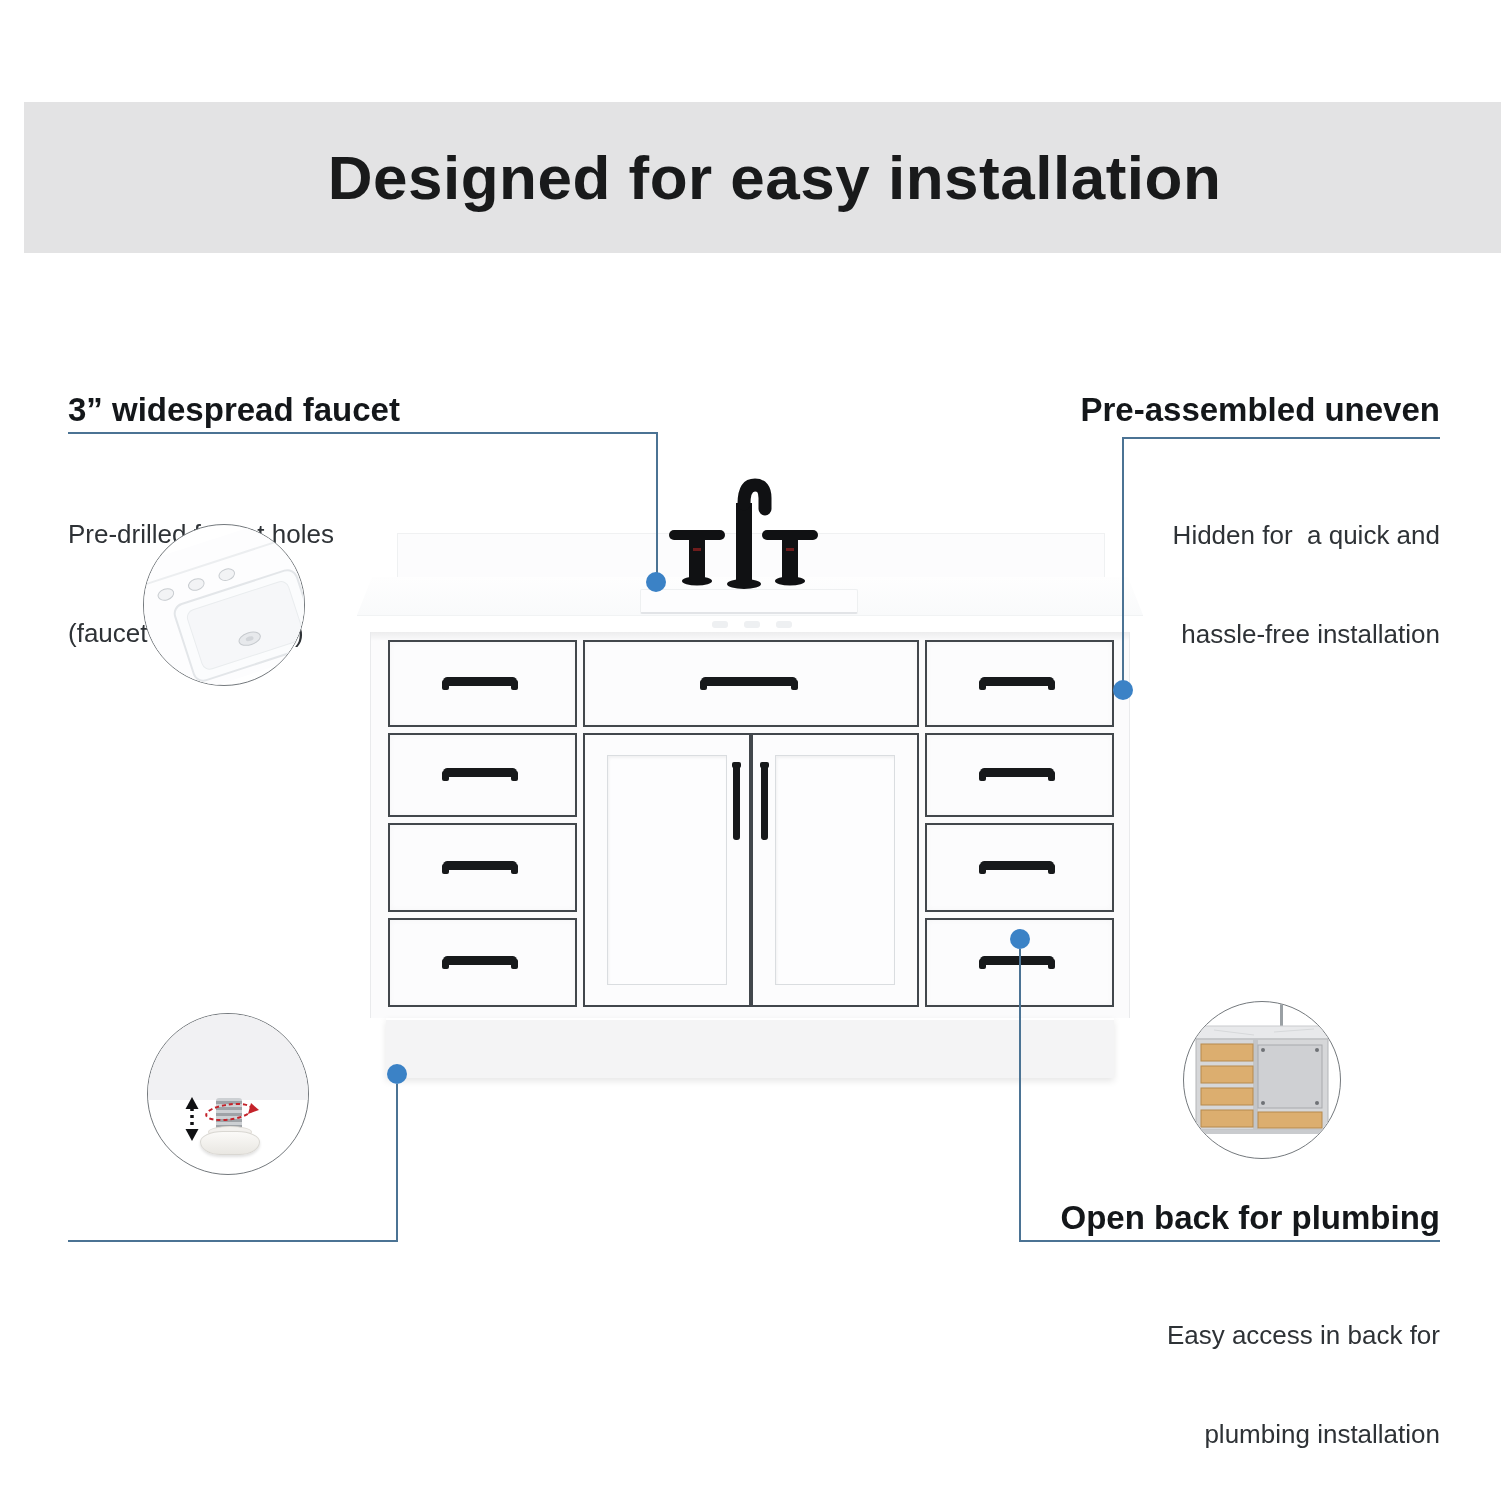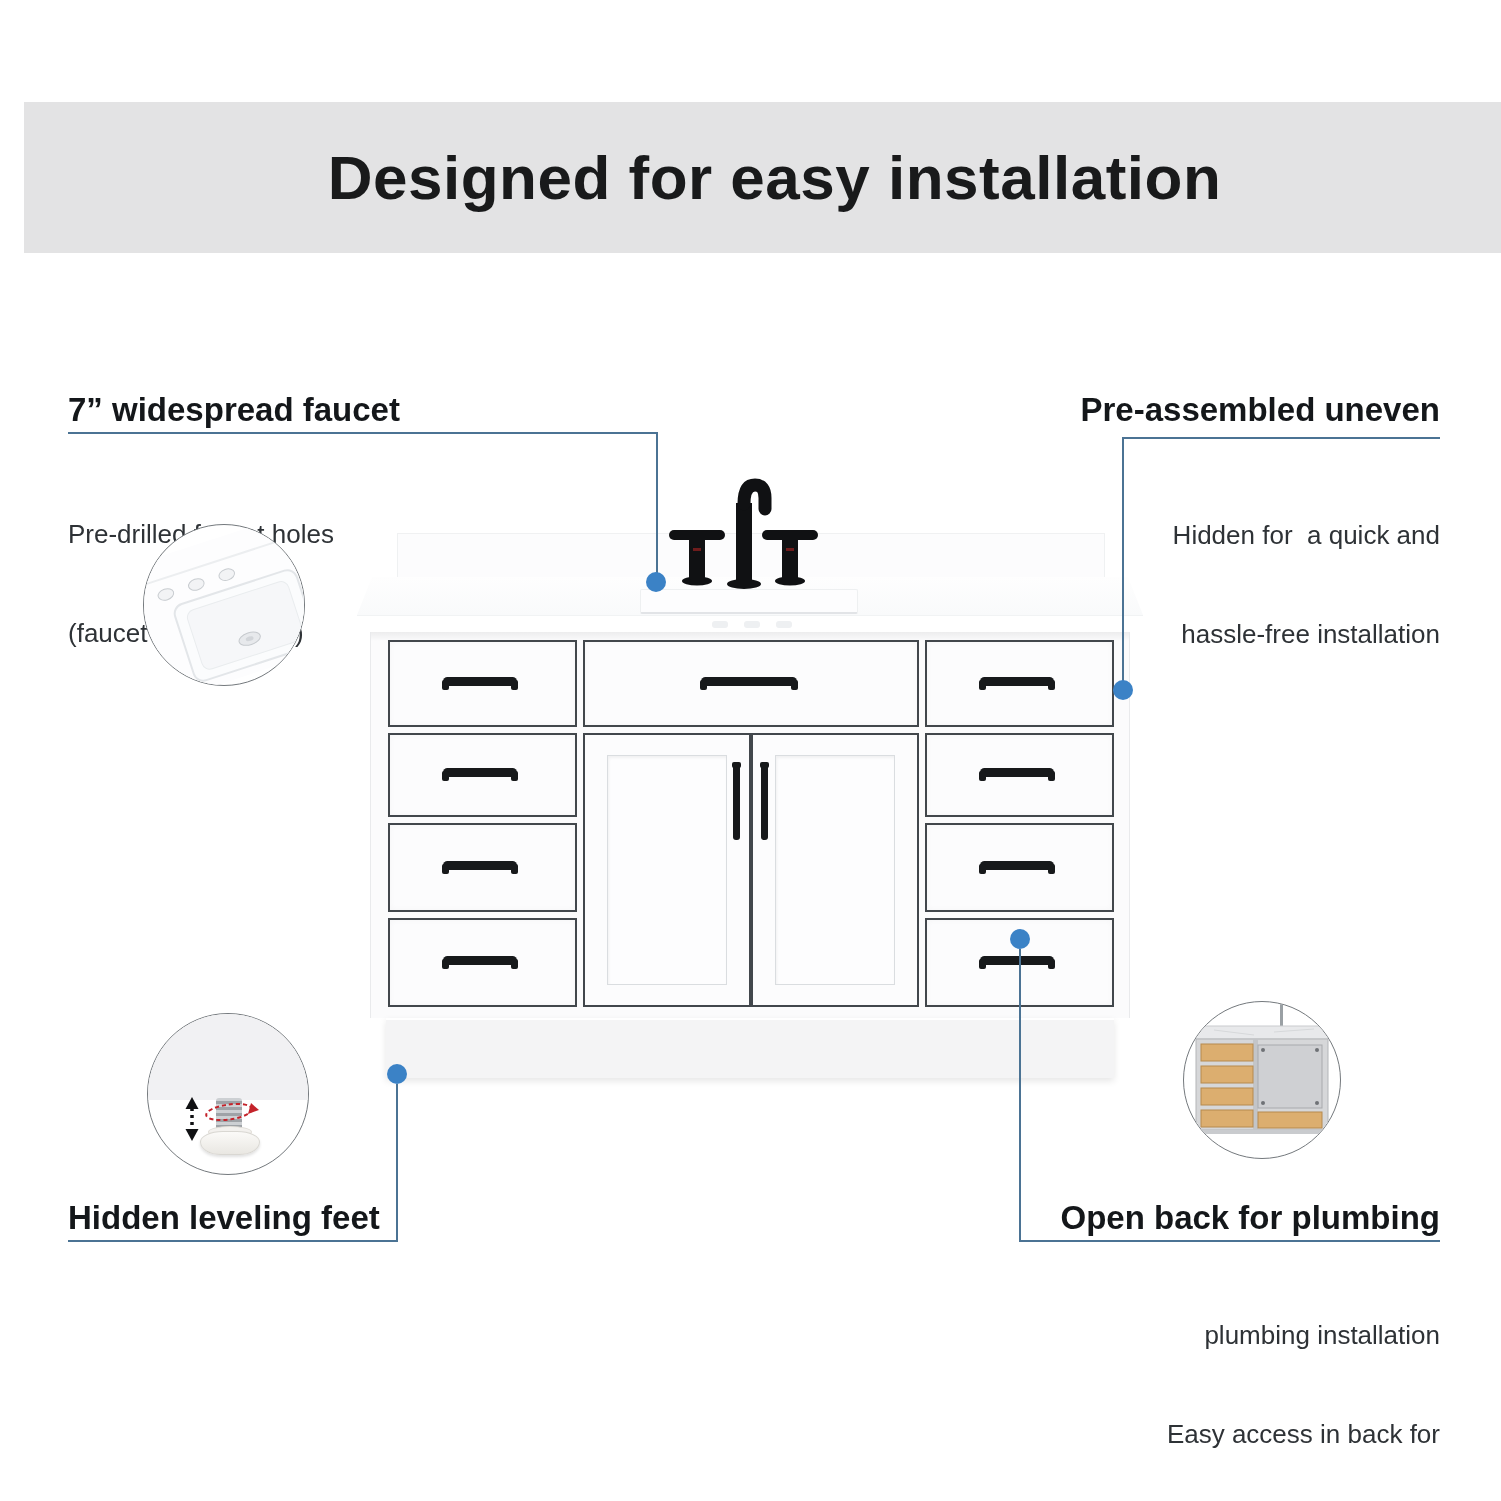--- a/index.html
+++ b/index.html
@@ -190,45 +190,44 @@
         <circle cx="133" cy="101" r="2" fill="#6f7276"></circle>
       <rect x="17" y="42" width="52" height="17" fill="#dcae6f" stroke="#b68a4e"></rect>
       <rect x="17" y="64" width="52" height="17" fill="#dcae6f" stroke="#b68a4e"></rect>
       <rect x="17" y="86" width="52" height="17" fill="#dcae6f" stroke="#b68a4e"></rect>
       <rect x="17" y="108" width="52" height="17" fill="#dcae6f" stroke="#b68a4e"></rect>
       <rect x="74" y="110" width="64" height="16" fill="#dcae6f" stroke="#b68a4e"></rect>
       <rect x="12" y="128" width="132" height="4" fill="#c9cbce"></rect>
     </svg>
   </div>
 
-  <div class="co-head" style="left:68px;top:390px">7” widespread faucet</div>
+  <div class="co-head" style="left:68px;top:390px">3” widespread faucet</div>
   <div class="co-body" style="left:68px;top:452px">
     <div>Pre-drilled faucet holes</div>
     <div>(faucet not included)</div>
   </div>
   <div class="connector h" style="left:68px;top:432px;width:590px"></div>
   <div class="connector v" style="left:656px;top:432px;height:142px"></div>
   <div class="dot" style="left:646px;top:572px"></div>
 
   <div class="co-head ra" style="left:937px;top:390px;width:503px">Pre-assembled uneven</div>
   <div class="co-body ra" style="left:1140px;top:453px;width:300px">
     <div>Hidden for  a quick and</div>
     <div>hassle-free installation</div>
   </div>
   <div class="connector h" style="left:1123px;top:437px;width:317px"></div>
   <div class="connector v" style="left:1122px;top:437px;height:245px"></div>
   <div class="dot" style="left:1113px;top:680px"></div>
 
-  <div class="co-head" style="left:68px;top:1198px">Hidden leveling feet</div>
   <div class="connector h" style="left:68px;top:1240px;width:330px"></div>
   <div class="connector v" style="left:396px;top:1084px;height:158px"></div>
   <div class="dot" style="left:387px;top:1064px"></div>
 
   <div class="co-head ra" style="left:937px;top:1198px;width:503px">Open back for plumbing</div>
   <div class="co-body ra" style="left:1140px;top:1253px;width:300px">
+    <div>Easy access in back for</div>
     <div>plumbing installation</div>
-    <div>Easy access in back for</div>
   </div>
   <div class="connector h" style="left:1021px;top:1240px;width:419px"></div>
   <div class="connector v" style="left:1019px;top:949px;height:293px"></div>
   <div class="dot" style="left:1010px;top:929px"></div>
 
 </div>
 
 </body></html>

